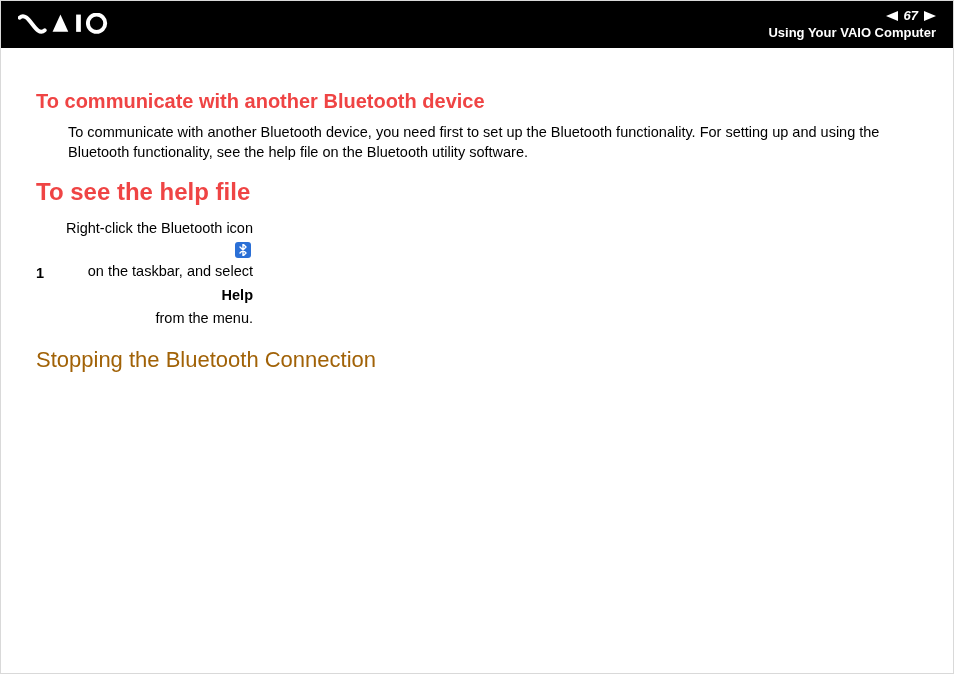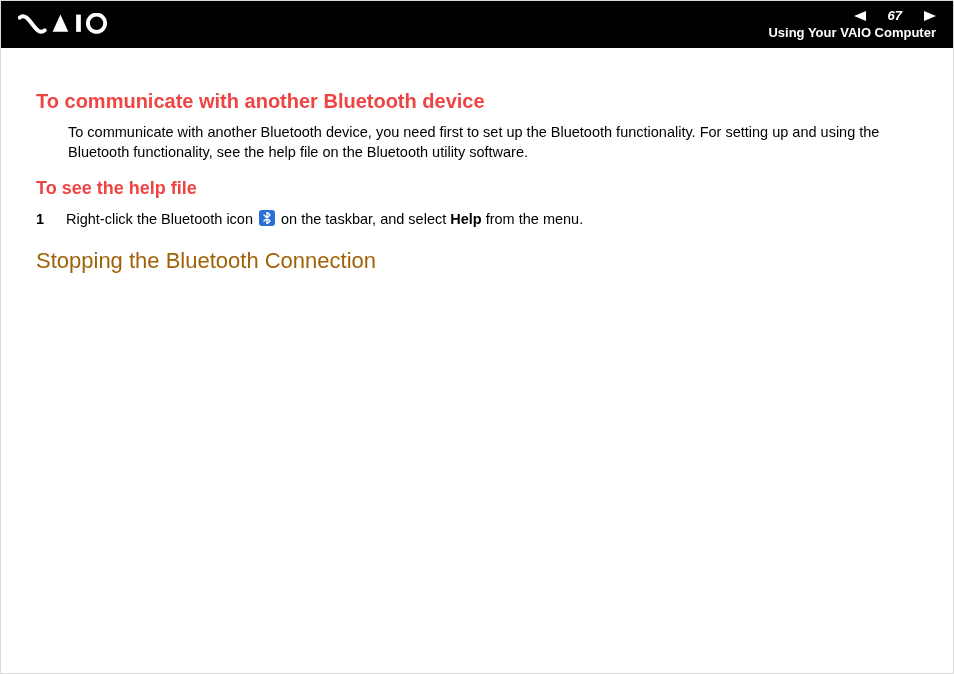--- a/index.html
+++ b/index.html
@@ -29,45 +29,45 @@
     flex-direction: column;
     align-items: flex-end;
     justify-content: center;
     gap: 2px;
     font-size: 13px;
     font-weight: bold;
   }
   .pager {
     display: flex;
     align-items: center;
-    gap: 22px;
+    gap: 6px;
     font-style: italic;
     font-weight: bold;
   }
   .arrow-btn { cursor: pointer; display: inline-flex; }
   .arrow-btn svg { width: 12px; height: 10px; }
 
   
   .body {
     padding: 40px 36px 0 36px;
     font-size: 14.5px;
     line-height: 1.35;
   }
   .h-gray {
     color: #ef4444;
     font-size: 20px;
     font-weight: bold;
     margin-bottom: 8px;
   }
   .para { margin-bottom: 14px; margin-left: 32px; }
-  .h-gray.sub { font-size: 18px; margin-top: 4px; margin-bottom: 10px; }
+  .h-gray.sub { font-size: 24px; margin-top: 4px; margin-bottom: 10px; }
 
   .step-line { display: flex; align-items: center; gap: 16px; margin-bottom: 16px; }
   .step-num { font-weight: bold; width: 14px; }
-  .step-text { display: inline-flex; align-items: flex-start; flex-wrap: wrap; gap: 4px; }
+  .step-text { display: inline-flex; align-items: flex-end; flex-wrap: wrap; gap: 4px; flex-direction: column; }
   .bt-icon {
     display: inline-flex;
     width: 16px; height: 16px;
     background: #2a6fd6;
     border-radius: 3px;
     align-items: center; justify-content: center;
     margin: 0 2px;
   }
   .bt-icon svg { width: 8px; height: 12px; }
 

